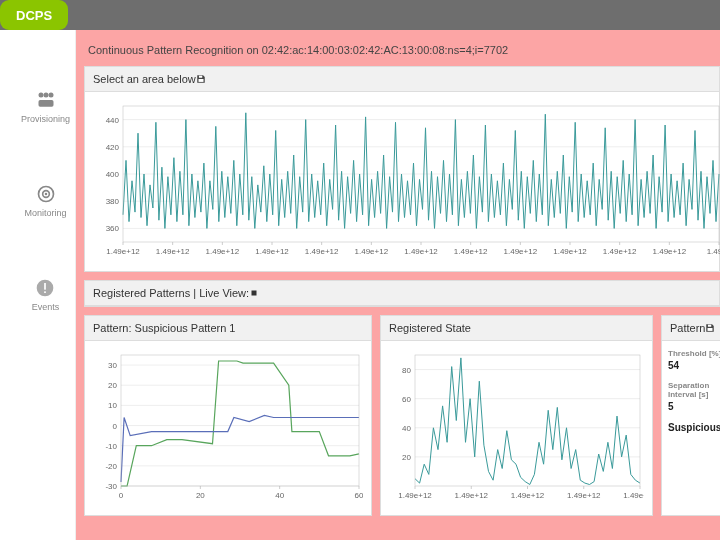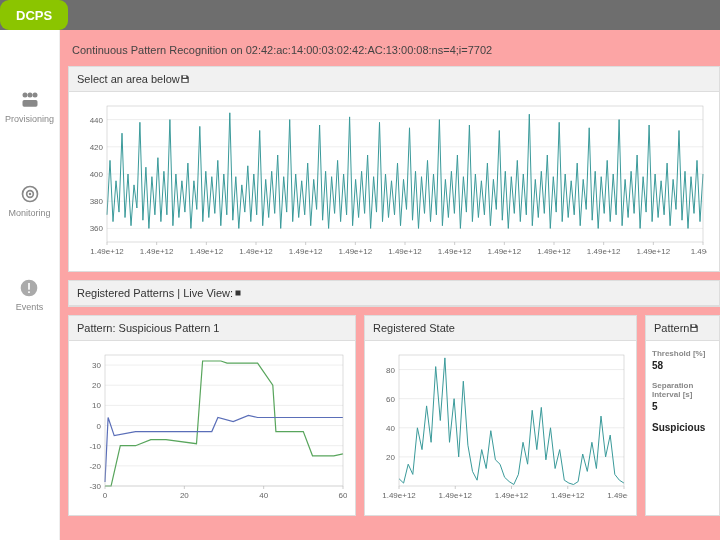--- a/index.html
+++ b/index.html
@@ -1,20 +1,20 @@
 <!DOCTYPE html>
 <html><head>
 <meta charset="utf-8">
 <style>
 * { box-sizing: border-box; margin: 0; padding: 0; }
 body { font-family: Arial, Helvetica, sans-serif; font-size: 12px; color: #333; background: #fff; width: 720px; height: 540px; overflow: hidden; }
 .topbar { height: 30px; background: #6e6e6e; display: flex; align-items: stretch; }
 .logo { background: #8bc500; color: #fff; font-weight: bold; font-size: 13px; padding: 0 16px; display: flex; align-items: center; border-radius: 9px; }
 .layout { display: flex; height: calc(540px - 30px); }
-.sidebar { width: 60px; background: #fff; border-right: 1px solid #eee; display: flex; flex-direction: column; align-items: center; padding-top: 60px; gap: 60px; }
+.sidebar { width: 60px; background: #fff; border-right: 1px solid #eee; display: flex; flex-direction: column; align-items: center; padding-top: 60px; gap: 60px; margin-left: 16px; }
 .nav-item { display: flex; flex-direction: column; align-items: center; gap: 4px; cursor: pointer; color: #888; }
 .nav-item svg { width: 20px; height: 20px; fill: #888; }
 .nav-label { font-size: 9px; color: #888; }
 .main { flex: 1; background: #fca5a5; padding: 8px 0 0 8px; overflow: hidden; }
 .title-row { font-size: 11px; color: #444; padding: 6px 4px 10px 4px; }
 .panel { background: #fff; border: 1px solid #ddd; margin-bottom: 8px; }
 .panel-head { background: #f1f1f1; border-bottom: 1px solid #ddd; padding: 6px 8px; font-size: 11px; color: #333; display: flex; align-items: center; }
 .panel-body { padding: 8px; }
 .row2 { display: flex; gap: 8px; }
 .row2 .panel { flex: 1; }
@@ -203,21 +203,21 @@
           <span>Pattern</span>
           <svg class="icon-sm" viewBox="0 0 24 24">
               <path d="M3 3h14l4 4v14H3z" fill="#444"></path>
               <rect x="7" y="4" width="8" height="5" fill="#fff"></rect>
               <rect x="6" y="12" width="12" height="7" fill="#fff"></rect>
             </svg>
         </div>
         <div class="options-body">
           <div class="opt-group">
             <div class="opt-label">Threshold [%]</div>
-            <div class="opt-val">58</div>
+            <div class="opt-val">54</div>
           </div>
           <div class="opt-group">
             <div class="opt-label">Separation Interval [s]</div>
             <div class="opt-val">5</div>
           </div>
           <div class="opt-group">
             <div class="opt-val">Suspicious</div>
           </div>
         </div>
       </div>

